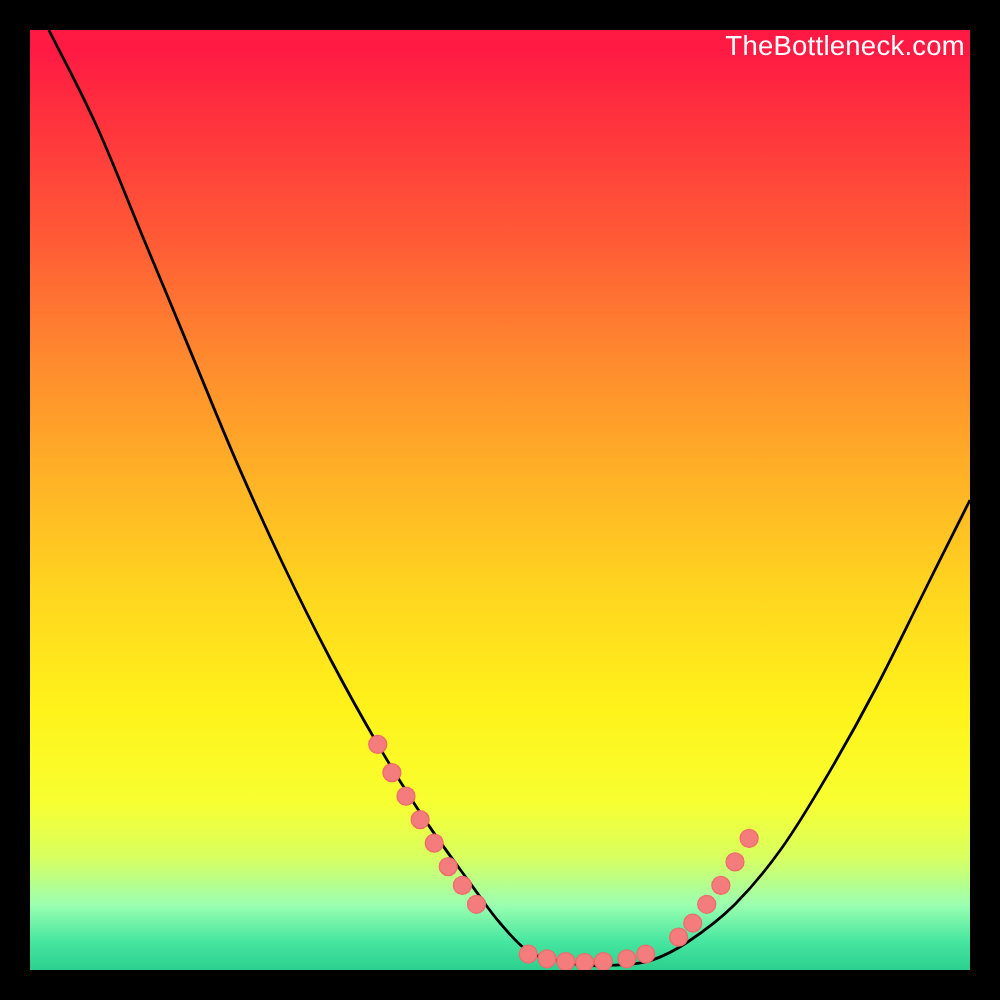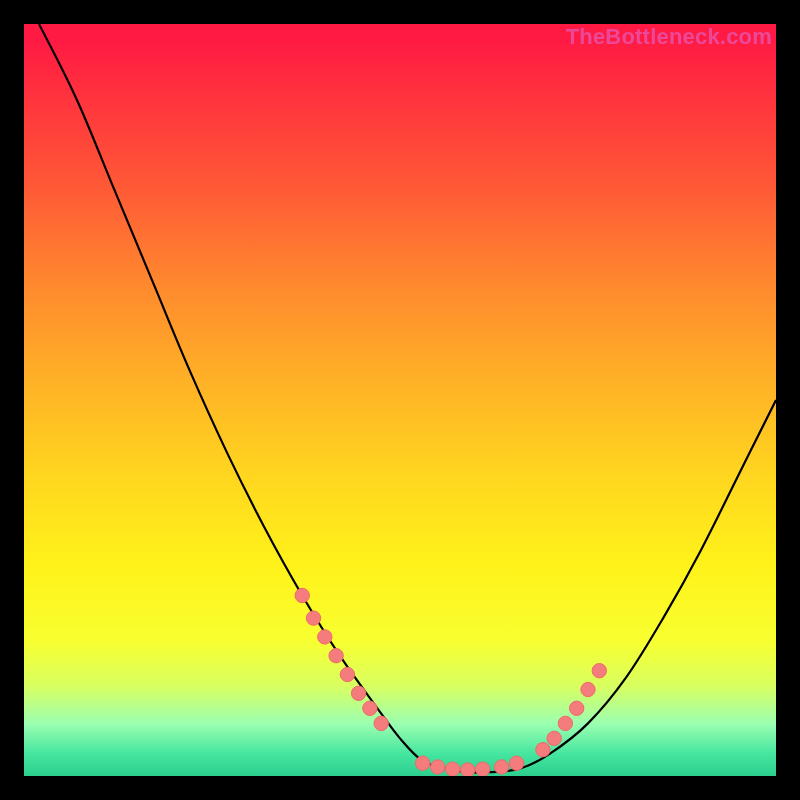--- a/index.html
+++ b/index.html
@@ -44,22 +44,22 @@
       #46e6a0 97%,
       #2ccf8e 100%
     );
   }
   .brand {
     position: absolute;
     top: 0px;
     right: 4px;
     font-family: Arial, Helvetica, sans-serif;
     font-size: 22px;
-    font-weight: 700;
-    color: #ec4899;
+    font-weight: 400;
+    color: #ffffff;
     letter-spacing: 0.2px;
     user-select: none;
   }
   svg.curve {
     position: absolute;
     inset: 0;
     width: 752px;
     height: 752px;
   }
 </style>

